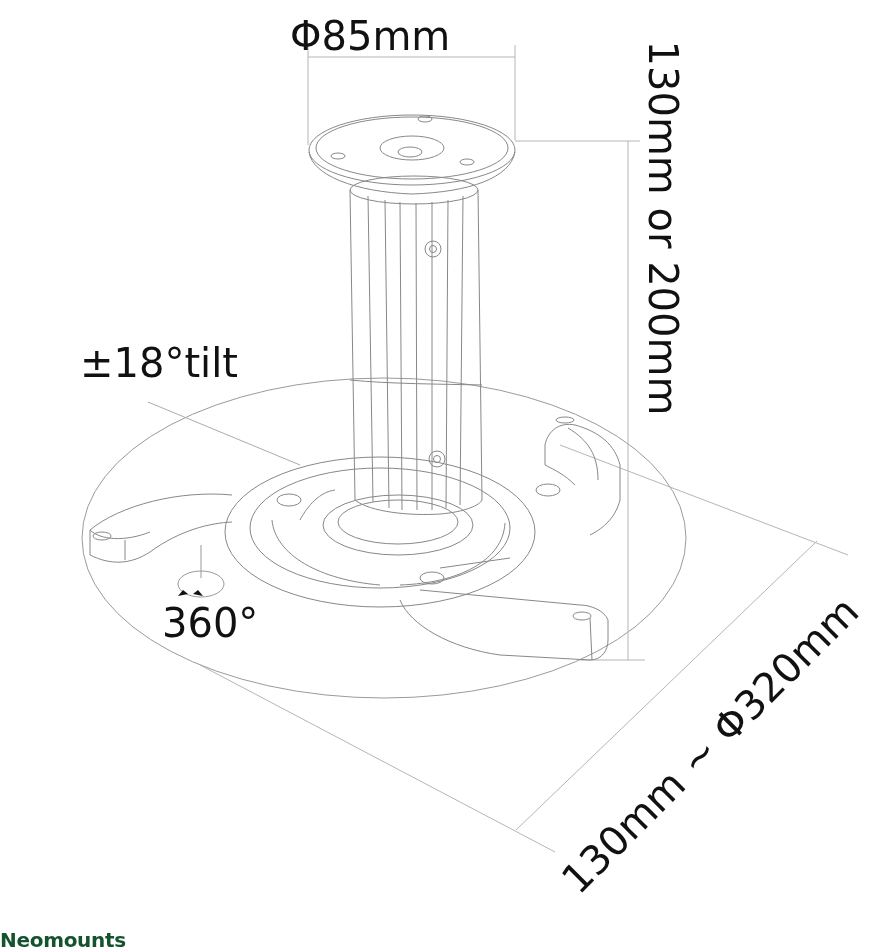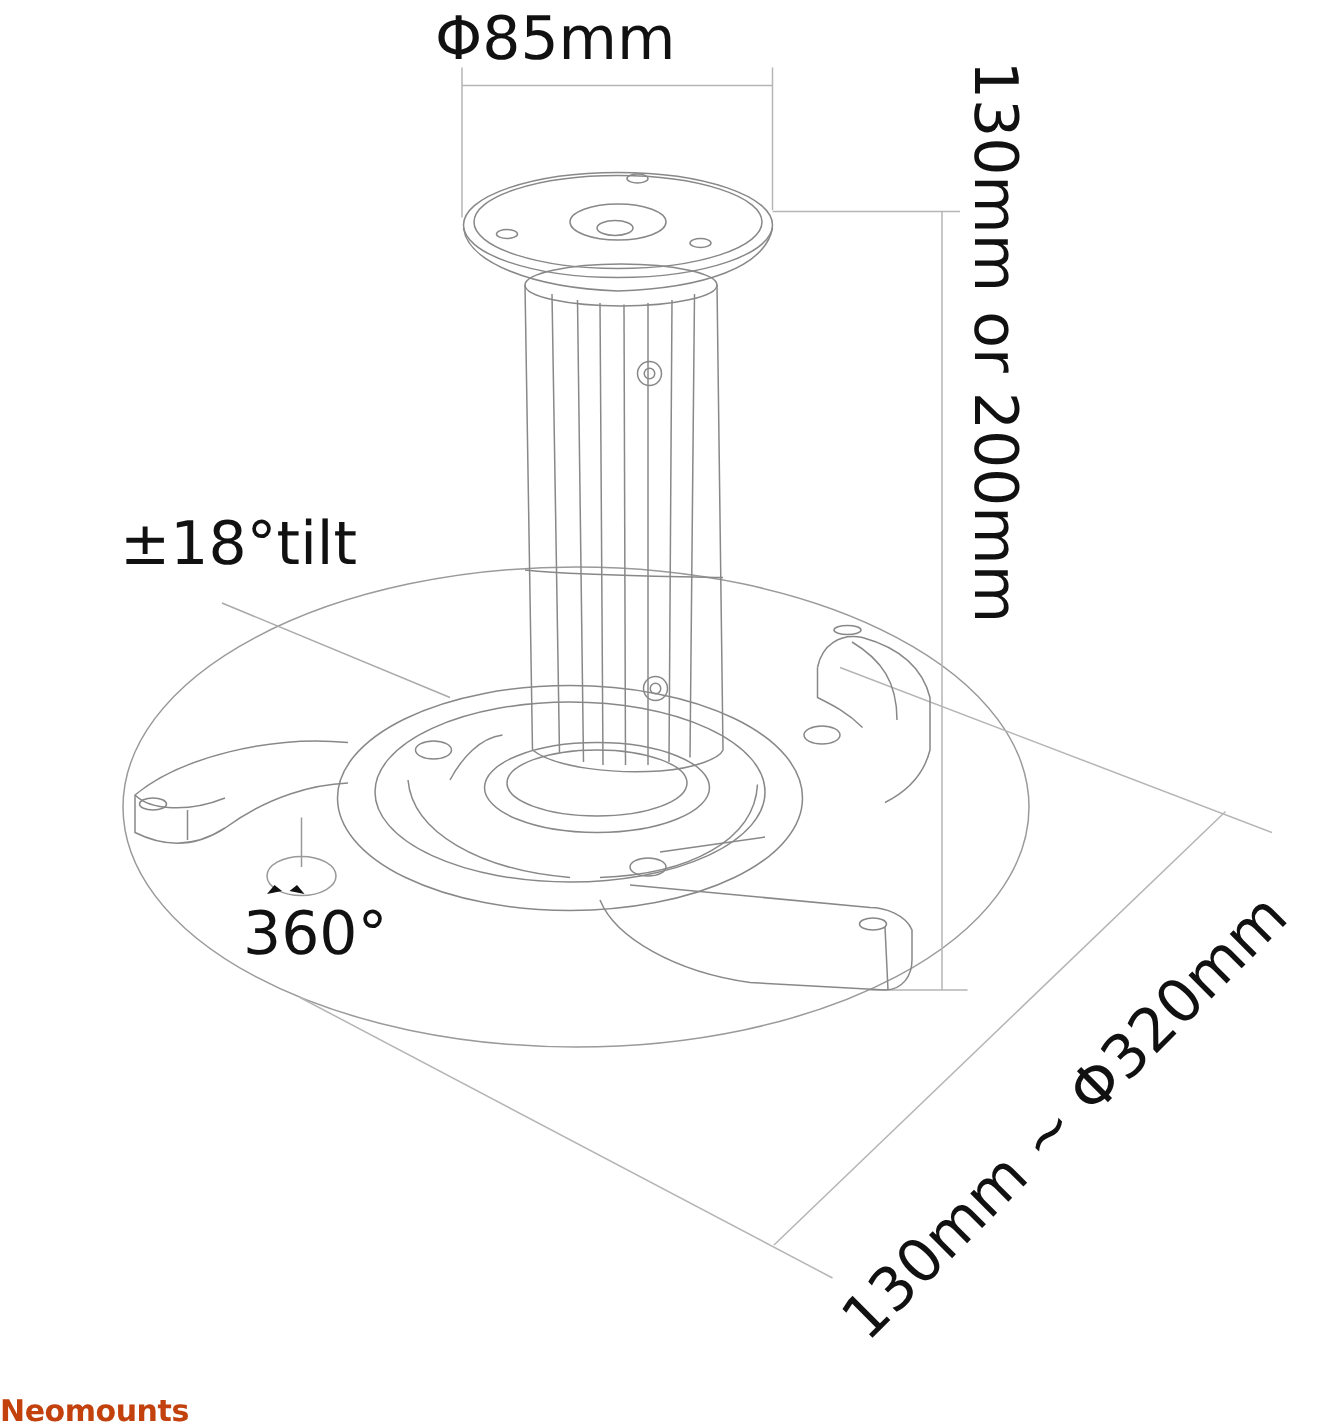--- a/index.html
+++ b/index.html
@@ -1,24 +1,24 @@
 <!DOCTYPE html>
 <html><head>
 <meta charset="utf-8">
 <style>
   html, body { margin: 0; padding: 0; background: #ffffff; }
   body { width: 894px; height: 952px; position: relative; overflow: hidden; font-family: "DejaVu Sans", sans-serif; }
   #diagram { position: absolute; left: 0; top: 0; width: 894px; height: 952px; }
   .lbl { position: absolute; color: #111; font-family: "DejaVu Sans", sans-serif; white-space: nowrap; line-height: 1; }
-  #lbl-top { left: 290px; top: 6px; font-size: 40px; }
+  #lbl-top { left: 290px; top: 16px; font-size: 40px; }
   #lbl-height { left: 448px; top: 208px; font-size: 40px; transform-origin: center center; transform: rotate(90deg); width: 430px; text-align: center; }
   #lbl-tilt { left: 80px; top: 343px; font-size: 40px; }
   #lbl-rot { left: 162px; top: 603px; font-size: 40px; text-align: right; }
   #lbl-diag { left: 470px; top: 725px; font-size: 40px; transform-origin: center center; transform: rotate(-45deg); width: 480px; text-align: center; }
-  #brand { left: 0px; top: 930px; font-size: 20px; color: #c2410c; font-weight: bold; letter-spacing: -0.3px; }
+  #brand { left: 0px; top: 930px; font-size: 20px; color: #14532d; font-weight: bold; letter-spacing: -0.3px; }
 </style>
 </head>
 <body>
 
 <svg id="diagram" viewBox="0 0 894 952" xmlns="http://www.w3.org/2000/svg">
   <g fill="none" stroke="#9a9a9a" stroke-width="1">
 
     <ellipse cx="384" cy="538" rx="302" ry="160"></ellipse>
 
     <line x1="148" y1="402" x2="300" y2="465" stroke="#aaa"></line>

